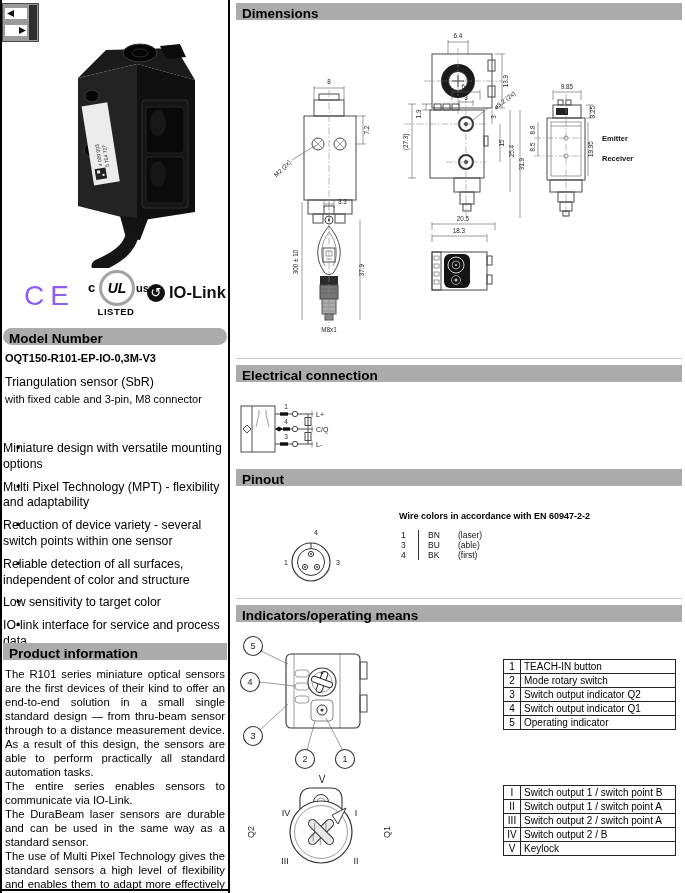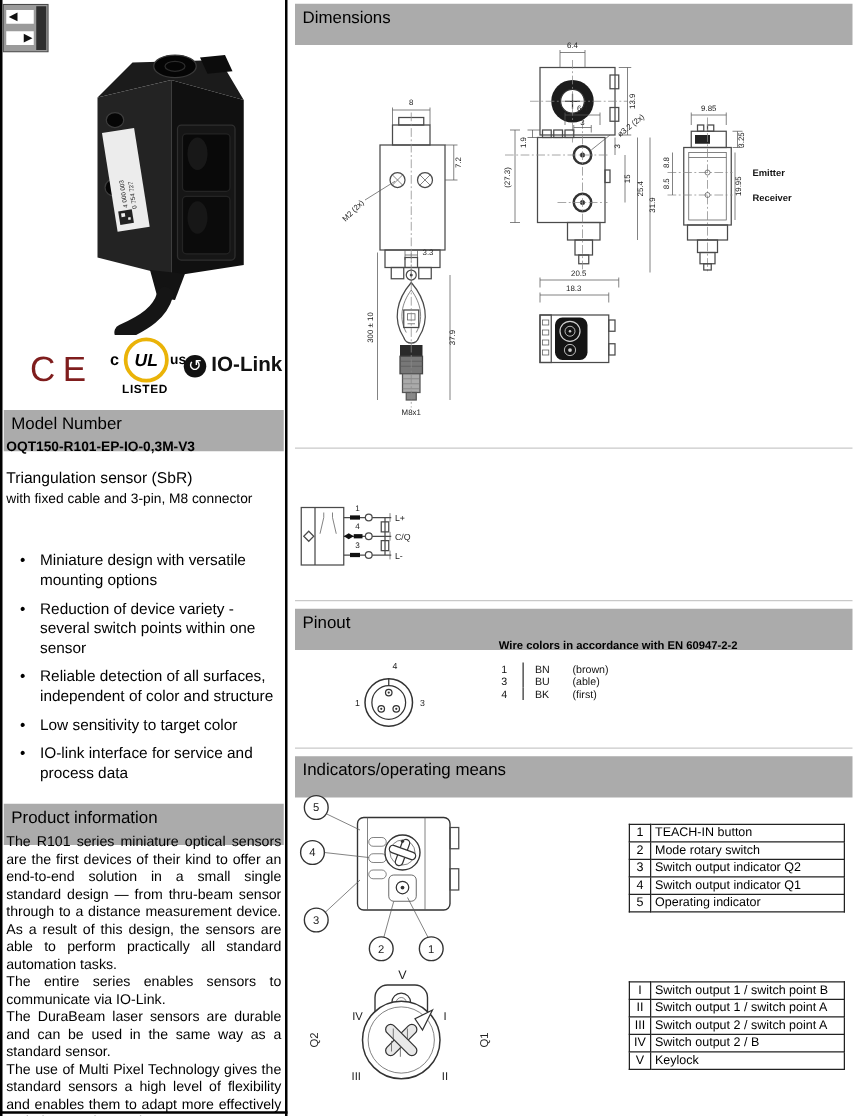--- a/index.html
+++ b/index.html
@@ -1,27 +1,27 @@
 <!DOCTYPE html>
 <html><head>
 <meta charset="utf-8">
 <style>
   html,body{margin:0;padding:0;background:#fff;}
   #page{position:relative;width:685px;height:893px;background:#fff;overflow:hidden;
         font-family:"Liberation Sans","DejaVu Sans",sans-serif;color:#000;}
   .abs{position:absolute;}
-  .bar{position:absolute;background:#ababab;color:#000;font-weight:normal;
-       font-size:13.5px;line-height:21px;height:33px;padding-left:6px;box-sizing:border-box;}
+  .bar{position:absolute;background:#ababab;color:#000;font-weight:bold;
+       font-size:13.5px;line-height:21px;height:17px;padding-left:6px;box-sizing:border-box;}
   .vline{position:absolute;background:#000;}
   .hrule{position:absolute;background:#c9c9c9;height:1px;}
   .modelnum{position:absolute;font-weight:bold;font-size:11px;}
   .modeltype{position:absolute;font-size:12.5px;}
   .modelcable{position:absolute;font-size:11px;}
   ul.features{position:absolute;left:3px;top:441px;width:223px;margin:0;padding:0;list-style:none;}
-  ul.features li{position:relative;padding-left:29px;margin-bottom:7px;font-size:12.3px;line-height:15.8px;}
+  ul.features li{position:relative;margin-bottom:7px;font-size:12.3px;line-height:15.8px;}
   ul.features li::before{content:"\2022";position:absolute;left:13px;top:0;}
   .info{position:absolute;left:5px;top:667px;width:220px;font-size:11.3px;line-height:14px;text-align:justify;}
   .info p{margin:0;}
   .spec{position:absolute;border-collapse:collapse;table-layout:fixed;width:173px;font-size:10px;}
   .spec td{border:1px solid #222;height:13px;line-height:13px;padding:0 3px;white-space:nowrap;overflow:hidden;}
   .spec td.k{width:14px;text-align:center;padding:0 1px;}
   .wnote{position:absolute;font-size:9px;font-weight:bold;}
   .wiretab{position:absolute;font-size:8.5px;line-height:10px;color:#111;}
   .wrow{display:flex;}
   .wpin{width:12px;}
@@ -29,23 +29,23 @@
   svg text{font-family:"Liberation Sans","DejaVu Sans",sans-serif;fill:#222;}
   text.dim{font-size:6.3px;}
   text.dimB{font-size:7.5px;font-weight:bold;fill:#111;}
   text.pin{font-size:6.5px;}
   text.lab{font-size:7px;}
   text.co{font-size:9px;}
   .d-ln{fill:none;stroke:#4a4a4a;stroke-width:1;}
   .d-th{fill:none;stroke:#5a5a5a;stroke-width:.6;}
   .d-cl{fill:none;stroke:#8a8a8a;stroke-width:.6;stroke-dasharray:7 2 1.5 2;}
   
-  .ce{position:absolute;left:24px;top:280px;font-size:28px;letter-spacing:6px;color:#7f1d1d;}
+  .ce{position:absolute;left:24px;top:280px;font-size:28px;letter-spacing:6px;color:#8b5cf6;}
   .ulwrap{position:absolute;left:88px;top:270px;width:60px;height:50px;}
-  .ulcircle{position:absolute;left:11px;top:0;width:30px;height:30px;border:3px solid #eab308;border-radius:50%;
+  .ulcircle{position:absolute;left:11px;top:0;width:30px;height:30px;border:3px solid #a3a3a3;border-radius:50%;
             text-align:center;font-weight:bold;font-style:italic;font-size:14px;line-height:30px;}
   .ulc{position:absolute;left:0px;top:10px;font-weight:bold;font-size:13px;}
   .ulus{position:absolute;left:48px;top:12px;font-weight:bold;font-size:11px;}
   .ullisted{position:absolute;left:0;top:36px;width:56px;text-align:center;font-weight:bold;font-size:9.5px;letter-spacing:.5px;}
   .iol{position:absolute;left:147px;top:283px;display:flex;align-items:center;gap:4px;}
   .iolicon{width:18px;height:18px;border-radius:50%;background:#111;color:#fff;text-align:center;
            line-height:18px;font-size:13px;}
   .ioltext{font-size:16.5px;font-weight:bold;color:#111;}
 </style>
 </head>
@@ -97,27 +97,28 @@
     <span class="ulc">c</span>
     <div class="ulcircle">UL</div>
     <span class="ulus">us</span>
     <div class="ullisted">LISTED</div>
   </div>
   <div class="iol">
     <span class="iolicon">↺</span>
     <span class="ioltext">IO-Link</span>
   </div>
 
-  <div class="bar" style="left:3px;top:328px;width:224px;">Model Number</div>
+  <div class="bar" style="left:3px;top:328px;width:224px;border-radius:10px;">Model Number</div>
   <div class="modelnum" style="left:5px;top:352px;">OQT150-R101-EP-IO-0,3M-V3</div>
   <div class="modeltype" style="left:5px;top:375px;">Triangulation sensor (SbR)</div>
   <div class="modelcable" style="left:5px;top:393px;">with fixed cable and 3-pin, M8 connector</div>
 
   <ul class="features">
     <li>Miniature design with versatile mounting options</li>
+    <li>Multi Pixel Technology (MPT) - flexibility and adaptability</li>
     <li>Reduction of device variety - several switch points within one sensor</li>
     <li>Reliable detection of all surfaces, independent of color and structure</li>
     <li>Low sensitivity to target color</li>
     <li>IO-link interface for service and process data</li>
   </ul>
 
   <div class="bar" style="left:3px;top:643px;width:224px;">Product information</div>
   <div class="info">
     <p>The R101 series miniature optical sensors are the first devices of their kind to offer an end-to-end solution in a small single standard design — from thru-beam sensor through to a distance measurement device. As a result of this design, the sensors are able to perform practically all standard automation tasks.</p>
     <p>The entire series enables sensors to communicate via IO-Link.</p>
@@ -271,20 +272,21 @@
       <circle cx="24" cy="59" r="4" fill="none" stroke="#cfcfcf" stroke-width=".7"></circle>
       <circle cx="24" cy="59" r="1" fill="#ccc"></circle>
       <circle cx="24" cy="74" r="4.5" fill="none" stroke="#cfcfcf" stroke-width=".7"></circle>
       <circle cx="24" cy="74" r="1.5" fill="#ccc"></circle>
       <rect x="55" y="50" width="5" height="9" class="d-ln"></rect>
       <rect x="55" y="69" width="5" height="9" class="d-ln"></rect>
     </g>
   </svg>
 
   <div class="hrule" style="left:236px;top:358px;width:446px;"></div>
+  <div class="bar" style="left:236px;top:365px;width:446px;">Electrical connection</div>
 
   <svg class="abs" style="left:240px;top:396px;" width="130" height="66" viewBox="0 0 130 66">
     <rect x="1" y="10" width="34" height="46" class="d-ln"></rect>
     <line x1="12" y1="10" x2="12" y2="56" class="d-ln"></line>
     <polygon points="7,29 11,33 7,37 3,33" class="d-ln"></polygon>
     <path d="M19,14 v4 l-3,13 M26,14 v4 l3,13" class="d-th"></path>
 
     <line x1="35" y1="18" x2="52.3" y2="18" class="d-ln"></line>
     <rect x="40" y="16.3" width="8" height="3.4" fill="#111"></rect>
     <circle cx="55" cy="18" r="2.7" fill="#fff" class="d-ln"></circle>
@@ -310,42 +312,42 @@
     <path d="M72,14.5 V21.5 M72,29.5 V36.5 M72,44.5 V51.5" class="d-th"></path>
     <line x1="68" y1="18" x2="73" y2="18" class="d-ln"></line>
     <line x1="68" y1="33" x2="73" y2="33" class="d-ln"></line>
     <line x1="68" y1="48" x2="73" y2="48" class="d-ln"></line>
     <text class="lab" x="76" y="21">L+</text>
     <text class="lab" x="76" y="36">C/Q</text>
     <text class="lab" x="76" y="51">L-</text>
   </svg>
 
   <div class="hrule" style="left:236px;top:480px;width:446px;"></div>
-  <div class="bar" style="left:236px;top:487px;width:446px;">Pinout</div>
+  <div class="bar" style="left:236px;top:469px;width:446px;">Pinout</div>
 
   <svg class="abs" style="left:280px;top:524px;" width="64" height="64" viewBox="0 0 64 64">
     <text class="lab" x="36" y="11" text-anchor="middle">4</text>
     <text class="lab" x="6" y="41" text-anchor="middle">1</text>
     <text class="lab" x="58" y="41" text-anchor="middle">3</text>
     <circle cx="31" cy="38" r="19" fill="none" stroke="#333" stroke-width="1.2"></circle>
     <circle cx="31" cy="38" r="13.5" fill="none" stroke="#333"></circle>
     <line x1="31" y1="19" x2="31" y2="24.5" stroke="#333"></line>
     <circle cx="31" cy="30" r="2.6" fill="none" stroke="#333"></circle>
       <circle cx="31" cy="30" r=".9" fill="#333"></circle>
     <circle cx="25" cy="43" r="2.6" fill="none" stroke="#333"></circle>
       <circle cx="25" cy="43" r=".9" fill="#333"></circle>
     <circle cx="37" cy="43" r="2.6" fill="none" stroke="#333"></circle>
       <circle cx="37" cy="43" r=".9" fill="#333"></circle>
   </svg>
   <div class="wnote" style="left:399px;top:511px;">Wire colors in accordance with EN 60947-2-2</div>
   <div class="wiretab" style="left:401px;top:530px;">
     <div class="wrow">
       <span class="wpin">1</span>
       <span class="wcode">BN</span>
-      <span class="wcol">(brown)</span>
+      <span class="wcol">(laser)</span>
     </div>
     <div class="wrow">
       <span class="wpin">3</span>
       <span class="wcode">BU</span>
       <span class="wcol">(able)</span>
     </div>
     <div class="wrow">
       <span class="wpin">4</span>
       <span class="wcode">BK</span>
       <span class="wcol">(first)</span>

